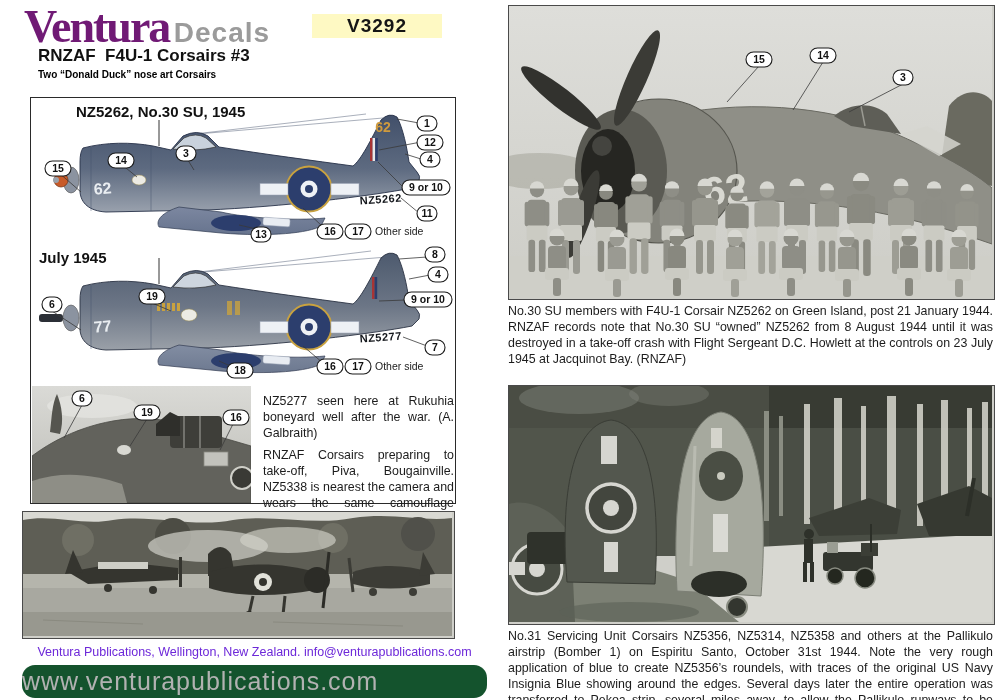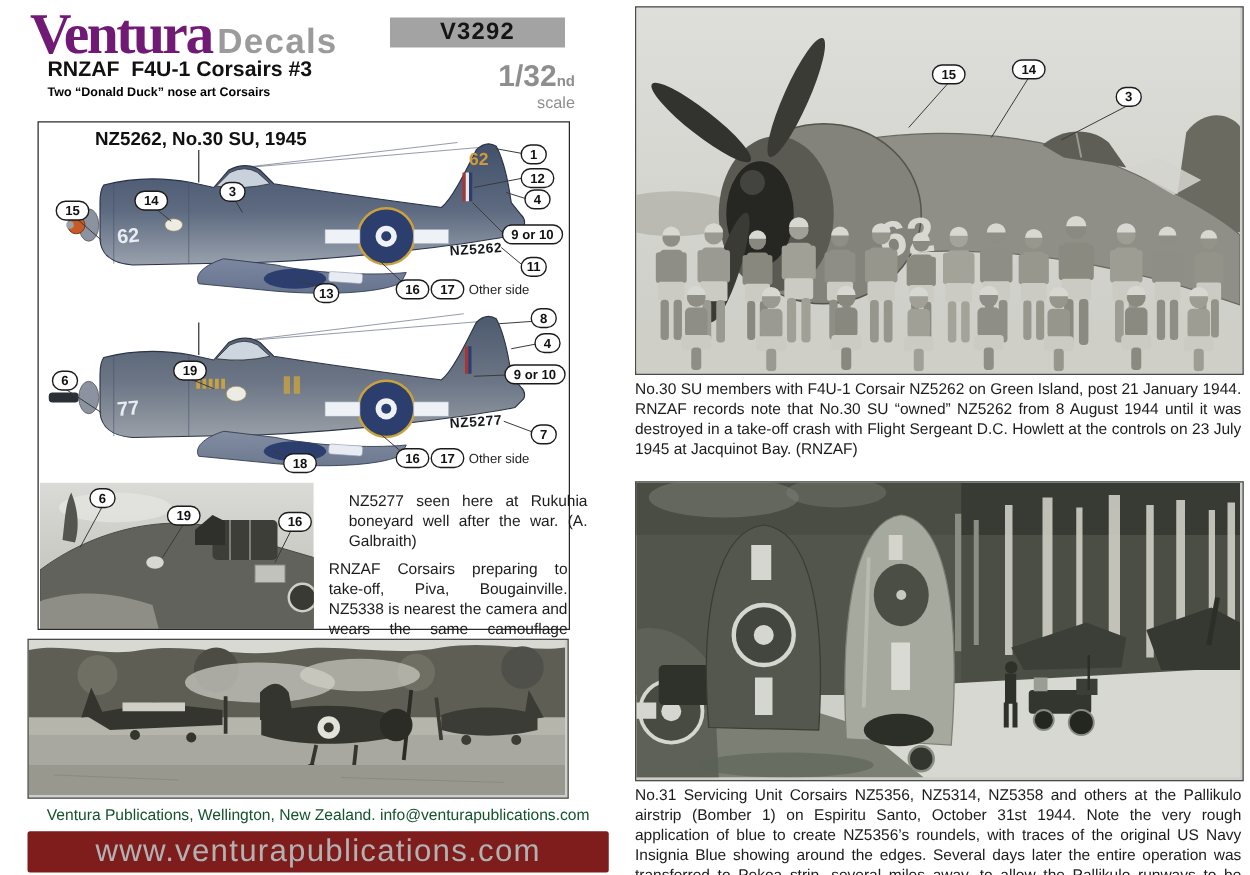--- a/index.html
+++ b/index.html
@@ -3,41 +3,41 @@
 <meta charset="utf-8">
 <style>
   html,body{margin:0;padding:0;background:#ffffff;}
   #sheet{position:relative;width:1000px;height:700px;background:#ffffff;overflow:hidden;
          font-family:"Liberation Sans",sans-serif;color:#1a1a1a;}
   .abs{position:absolute;}
 
   
   .brand-serif{font-family:"Liberation Serif",serif;font-weight:700;font-size:46px;letter-spacing:-2px;color:#701a75;}
   .brand-sans{font-family:"Liberation Sans",sans-serif;font-weight:700;font-size:28px;color:#9b9b9b;letter-spacing:1px;}
-  .code-box{background:#a3a3a3;width:140px;height:24px;display:flex;align-items:center;justify-content:center;
+  .code-box{background:#fef9c3;width:130px;height:24px;display:flex;align-items:center;justify-content:center;
             font-weight:700;font-size:19px;letter-spacing:1px;color:#151515;}
   .sheet-title{font-weight:700;font-size:17px;color:#111;white-space:pre;}
   .sheet-subtitle{font-weight:600;font-size:10px;color:#000000;}
   .scale-wrap{text-align:right;color:#8e8e8e;line-height:1;}
   .scale-big{font-weight:700;font-size:24px;}
   .scale-ord{font-weight:700;font-size:12px;}
   .scale-word{font-size:13px;display:block;margin-top:1px;}
 
   
   .main-box{border:1.5px solid #2a2a2a;background:#fff;}
   .profile-label{font-weight:700;font-size:15px;color:#111;line-height:1.12;}
 
   .body-note{font-size:12.4px;line-height:1.3;text-align:justify;color:#1c1c1c;}
   .caption{font-size:12.4px;line-height:1.29;text-align:justify;color:#1c1c1c;}
 
   .photo-frame{border:1px solid #4a4a4a;background:#cfcfc9;overflow:hidden;}
 
   
-  .publisher{font-size:12.5px;color:#14532d;text-align:center;}
-  .web-bar{background:#7f1d1d;border-radius:2px;display:flex;align-items:center;justify-content:center;}
+  .publisher{font-size:12.5px;color:#6d28d9;text-align:center;}
+  .web-bar{background:#14532d;border-radius:13px;display:flex;align-items:center;justify-content:flex-start;}
   .web-text{font-size:25px;color:#b2b2b2;letter-spacing:1px;}
 
   
   svg{display:block;}
   svg text{font-family:"Liberation Sans",sans-serif;}
   .co-rect{fill:#ffffff;stroke:#1b1b1b;stroke-width:1.1;}
   .co-text{font-size:10.5px;font-weight:600;fill:#111;text-anchor:middle;}
   .leader{stroke:#3a3a3a;stroke-width:0.8;fill:none;}
   .thinline{stroke:#44506a;stroke-width:0.7;opacity:0.65;}
   .other-side{font-size:10.5px;fill:#222;}
@@ -50,24 +50,20 @@
 
 <div id="sheet">
 
   <div class="abs" style="left:24px;top:0px;">
     <span class="brand-serif">Ventura</span>
     <span class="brand-sans">Decals</span>
   </div>
   <div class="abs code-box" style="left:312px;top:14px;">V3292</div>
   <div class="abs sheet-title" style="left:38px;top:46px;text-align:right;">RNZAF  F4U-1 Corsairs #3</div>
   <div class="abs sheet-subtitle" style="left:38px;top:69px;">Two “Donald Duck” nose art Corsairs</div>
-  <div class="abs scale-wrap" style="left:380px;top:50px;width:80px;">
-    <span class="scale-big">1/32</span><span class="scale-ord">nd</span>
-    <span class="scale-word">scale</span>
-  </div>
 
   <div class="abs main-box" style="left:30px;top:97px;width:424px;height:405px;"></div>
 
   <div class="abs profile-label" style="left:39px;top:104px;margin-left:37px;">NZ5262, No.30 SU, 1945</div>
 
   <svg class="abs" style="left:31px;top:110px;" width="423" height="135" viewBox="0 0 423 135">
     <defs>
       <linearGradient id="camo1" x1="0" y1="0" x2="0" y2="1">
         <stop offset="0" stop-color="#42506a"></stop>
           <stop offset="0.55" stop-color="#5d6a80"></stop>
@@ -160,20 +156,21 @@
         </g>
       <g>
           <rect class="co-rect" x="314" y="114" width="26" height="15" rx="7.5"></rect>
           <text class="co-text" x="327" y="125">17</text>
         </g>
       <text class="other-side" x="344" y="125">Other side</text>
     </g>
   </svg>
 
   <div class="abs profile-label" style="left:39px;top:250px;">
+    <div>July 1945</div>
   </div>
 
   <svg class="abs" style="left:31px;top:245px;" width="423" height="140" viewBox="0 0 423 140">
     <defs>
       <linearGradient id="camo2" x1="0" y1="0" x2="0" y2="1">
         <stop offset="0" stop-color="#4d5a6e"></stop>
           <stop offset="0.55" stop-color="#6c7686"></stop>
           <stop offset="1" stop-color="#9aa0a8"></stop>
       </linearGradient>
       <linearGradient id="wing2" x1="0" y1="0" x2="0" y2="1">
@@ -294,21 +291,21 @@
     <g>
         <rect class="co-rect" x="102" y="19" width="26" height="15" rx="7.5"></rect>
         <text class="co-text" x="115" y="30">19</text>
       </g>
     <g>
         <rect class="co-rect" x="191" y="24" width="26" height="15" rx="7.5"></rect>
         <text class="co-text" x="204" y="35">16</text>
       </g>
   </svg>
 
-  <div class="abs body-note" style="left:279px;top:393px;width:191px;">NZ5277 seen here at Rukuhia boneyard well after the war. (A. Galbraith)</div>
+  <div class="abs body-note" style="left:263px;top:393px;width:191px;">NZ5277 seen here at Rukuhia boneyard well after the war. (A. Galbraith)</div>
   <div class="abs body-note" style="left:263px;top:447px;width:191px;">RNZAF Corsairs preparing to take-off, Piva, Bougainville. NZ5338 is nearest the camera and wears the same camouflage scheme as NZ5262 and NZ5277. (RNZAF)</div>
 
   <div class="abs photo-frame" style="left:22px;top:511px;width:431px;height:126px;">
     <svg width="429" height="124" viewBox="0 0 429 124">
       <rect width="429" height="30" fill="#d9d9d3"></rect>
       <path d="M0,8 C30,2 60,14 90,8 C130,2 170,16 210,8 C250,2 290,14 330,6 C370,0 400,10 429,6 L429,70 L0,70 Z" fill="#5e5e55"></path>
       <circle cx="55" cy="28" r="16" fill="#6f6f64"></circle>
       <circle cx="150" cy="24" r="18" fill="#4c4c44"></circle>
       <circle cx="310" cy="26" r="15" fill="#6f6f64"></circle>
       <circle cx="395" cy="22" r="17" fill="#50504a"></circle>

